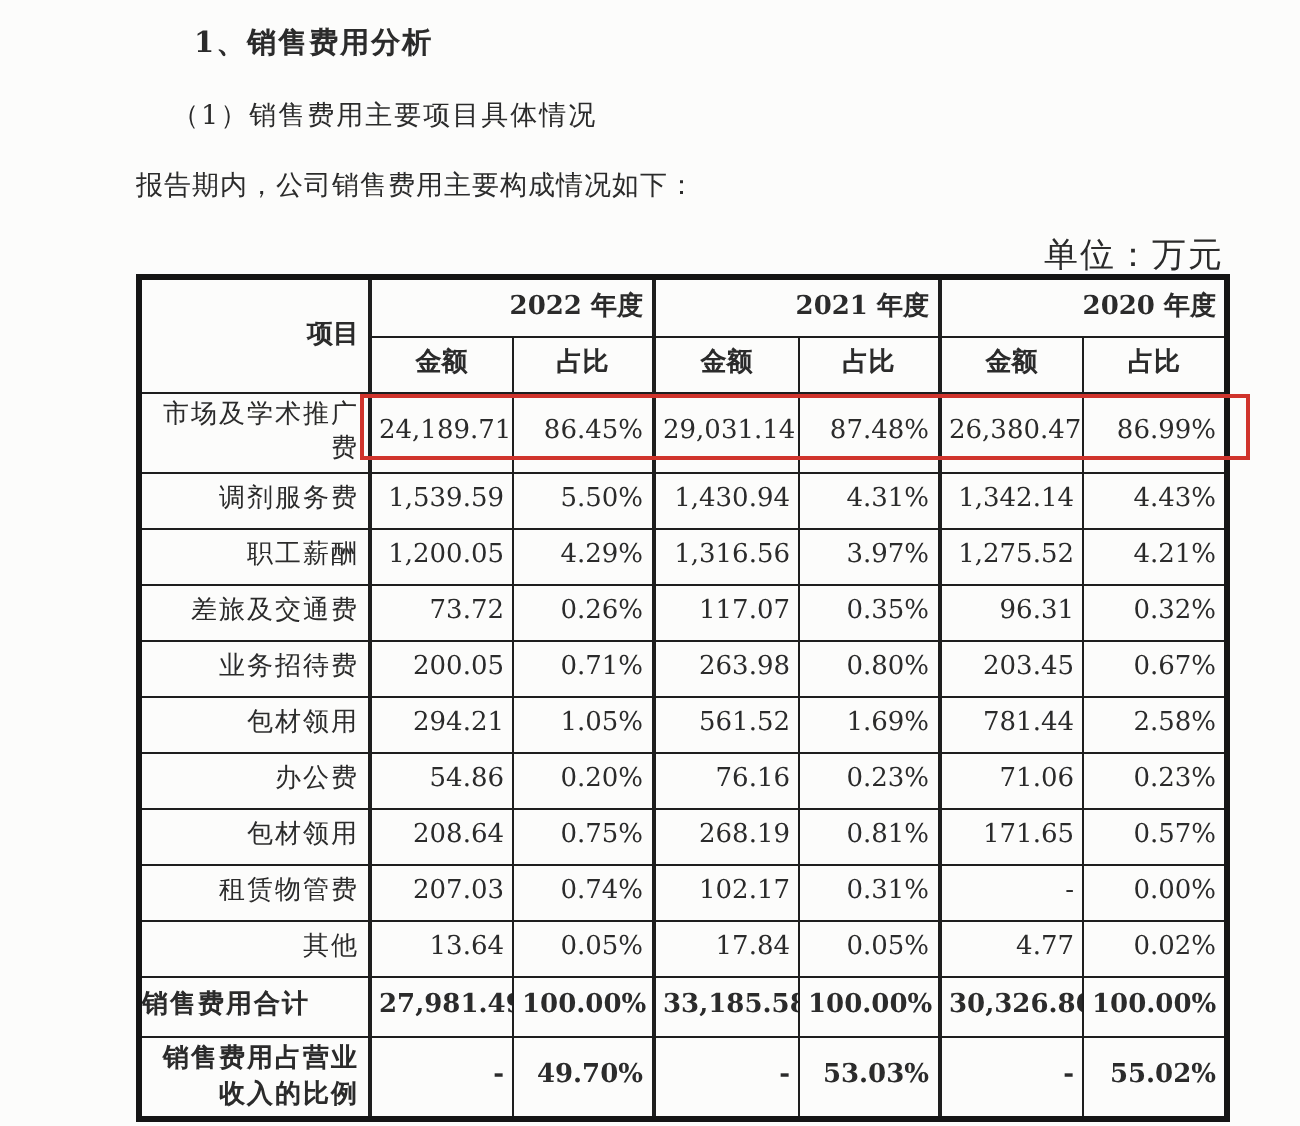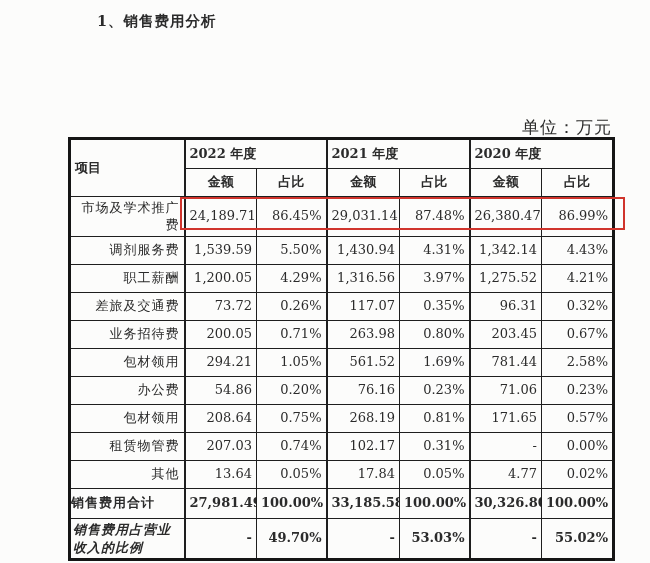--- a/index.html
+++ b/index.html
@@ -38,47 +38,49 @@
   }
   table.fin th, table.fin td {
     border: 1px solid #1e1e1e;
     padding: 2px 4px;
     line-height: 1.3;
     font-weight: normal;
     overflow: hidden;
   }
   table.fin { border: 3px solid #151515; }
   .grp-l { border-left-width: 2px !important; }
-  tr.h-year th { height: 30px; font-weight: bold; text-align: left; }
+  tr.h-year th { height: 30px; font-weight: bold; text-align: right; }
   tr.h-sub th { height: 28px; font-weight: bold; text-align: center; margin-top: 48px; }
   td.lbl {
     text-align: right; padding-left: 5px;
     letter-spacing: 1px; word-break: break-all;
   }
   td.num { text-align: right; padding-right: 9px; font-variant-numeric: tabular-nums; }
   tr.data td { height: 28px; }
   tr.row-first td { height: 40px; }
   tr.total td { height: 30px; font-weight: bold; }
   tr.total td.lbl { text-align: left; padding-left: 0; }
   tr.ratio td { height: 39px; font-weight: bold; }
-  tr.ratio td.lbl { text-align: left; padding-left: 2px; line-height: 1.35; font-style: italic; }
+  tr.ratio td.lbl { text-align: right; padding-left: 2px; line-height: 1.35; }
 
   .red-box {
     position: absolute; left: 180px; top: 197px;
     width: 445px; height: 33px;
     border: 2px solid #d0342c;
     pointer-events: none;
   }
 </style>
 </head>
 <body>
 
 <div class="page">
 
   <div class="h1">1、销售费用分析</div>
+  <div class="h2">（1）销售费用主要项目具体情况</div>
+  <div class="intro">报告期内，公司销售费用主要构成情况如下：</div>
   <div class="unit">单位：万元</div>
 
   <table class="fin">
     <colgroup>
       <col style="width:115px">
         <col style="width:72px">
         <col style="width:70px">
       <col style="width:73px">
         <col style="width:70px">
         <col style="width:72px">

